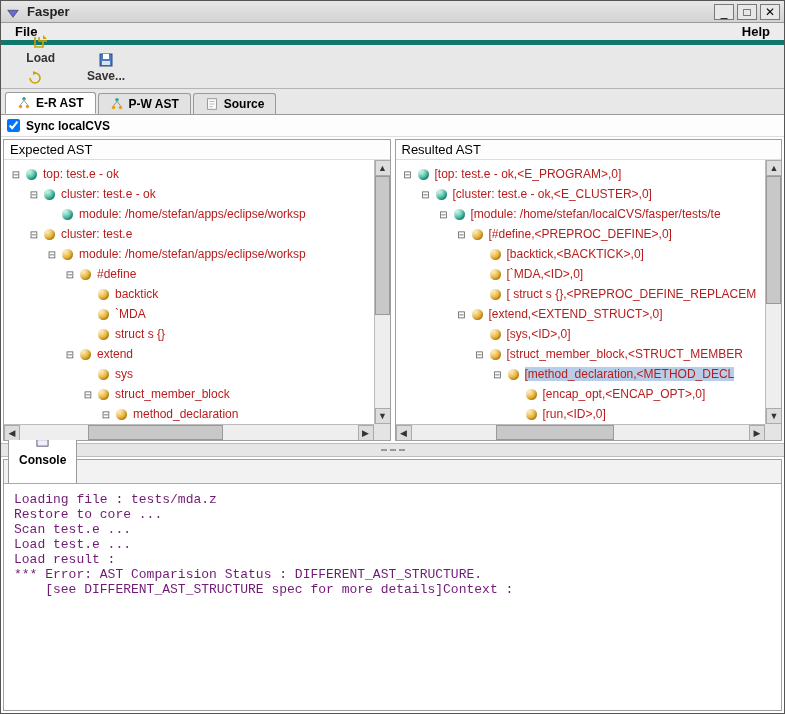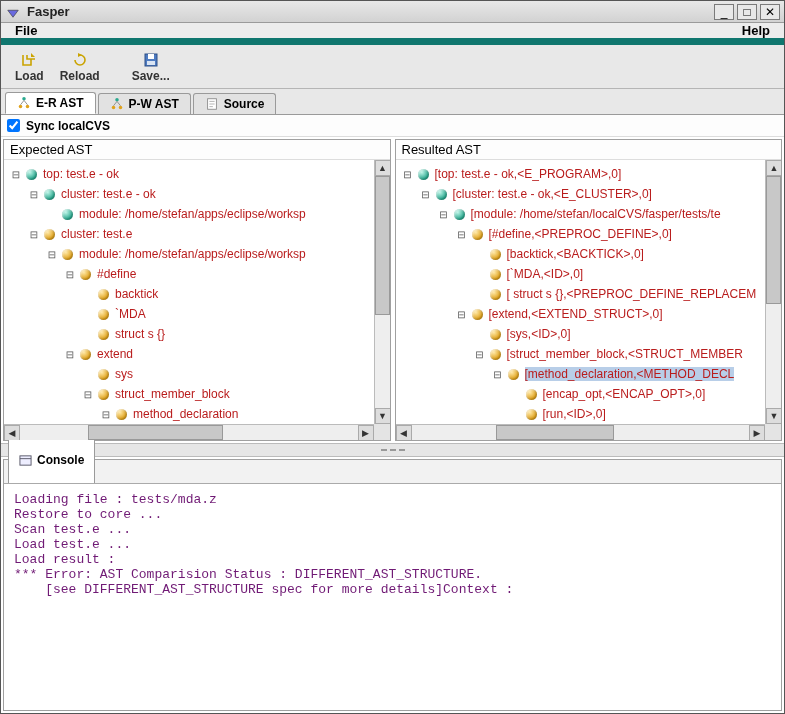--- a/index.html
+++ b/index.html
@@ -6,29 +6,29 @@
   html, body { width: 785px; height: 714px; font-family: "Lucida Sans", Arial, sans-serif; font-size: 12px; overflow: hidden; background: #fff; }
   .window { width: 785px; height: 714px; display: flex; flex-direction: column; border: 1px solid #555; }
   
   .titlebar { height: 22px; background: linear-gradient(#e8e8e8,#d2d2d2); display: flex; align-items: center; border-bottom: 1px solid #9a9a9a; }
   .titlebar .appicon { width: 20px; height: 20px; margin-left: 2px; display: flex; align-items: center; justify-content: center; }
   .titlebar .appicon svg { width: 14px; height: 14px; }
   .titlebar .title { flex: 1; font-weight: bold; font-size: 13px; padding-left: 4px; color: #222; }
   .titlebar .winbtns { display: flex; gap: 3px; margin-right: 4px; }
   .titlebar .winbtn { width: 20px; height: 16px; border: 1px solid #7a7a7a; background: #e8e8e8; display: flex; align-items: center; justify-content: center; font-size: 12px; line-height: 1; cursor: pointer; }
   
-  .menubar { height: 22px; background: #ececec; display: flex; align-items: center; border-bottom: 7px solid #0f766e; padding: 0 6px; }
+  .menubar { height: 22px; background: #ececec; display: flex; align-items: center; border-bottom: 5px solid #0f766e; padding: 0 6px; }
   .menubar .menu-left { flex: 1; display: flex; }
   .menubar .menuitem { padding: 2px 8px; font-size: 13px; font-weight: bold; cursor: pointer; }
   
   .toolbar { height: 44px; background: #e8e8e8; border-bottom: 1px solid #b5b5b5; display: flex; align-items: center; }
   .toolbtn { display: flex; flex-direction: column; align-items: center; justify-content: center; padding: 2px 8px; cursor: pointer; }
   .toolbtn .tbicon { height: 18px; display: flex; align-items: center; justify-content: center; }
   .toolbtn .tblabel { font-size: 12px; font-weight: bold; color: #333; }
-  .tool-group { display: flex; align-items: flex-end; }
+  .tool-group { display: flex; align-items: flex-end; flex-direction: column; }
   
   .tabrow { height: 26px; background: #e8e8e8; display: flex; align-items: flex-end; border-bottom: 1px solid #9a9a9a; padding-left: 4px; }
   .tab { display: flex; align-items: center; gap: 5px; padding: 3px 11px; border: 1px solid #9a9a9a; border-bottom: none; background: #e2e2e2; border-radius: 3px 3px 0 0; margin-right: 2px; cursor: pointer; font-weight: bold; font-size: 12px; position: relative; top: 0; }
   .tab.active { background: #fff; border-bottom: 1px solid #fff; }
   .tab svg { width: 14px; height: 14px; }
   
   .syncrow { height: 22px; display: flex; align-items: center; padding: 0 6px; background: #fdfdfd; font-weight: bold; border-bottom: 1px solid #ddd; }
   .syncrow input { margin-right: 6px; }
   
   .mainarea { flex: 1; display: flex; flex-direction: column; min-height: 0; }
@@ -55,21 +55,21 @@
   .sb-btn { width: 16px; height: 16px; background: #ddd; border: 1px solid #aaa; display: flex; align-items: center; justify-content: center; font-size: 9px; color: #333; }
   .sb-track { flex: 1; position: relative; background: #eee; }
   .sb-thumb { position: absolute; background: #c8c8c8; border: 1px solid #999; }
   
   .hsplit { height: 14px; background: #e6e6e6; border-top: 1px solid #bbb; border-bottom: 1px solid #bbb; display: flex; align-items: center; justify-content: center; cursor: row-resize; }
   .hsplit .dots { display: flex; gap: 3px; }
   .hsplit .dot { width: 6px; height: 2px; background: #999; }
   
   .console-area { flex: 1; display: flex; flex-direction: column; min-height: 0; border: 1px solid #a0a0a0; margin: 2px; }
   .console-tabrow { height: 24px; background: #f2f2f2; display: flex; align-items: flex-end; padding-left: 4px; border-bottom: 1px solid #aaa; }
-  .console-tab { display: flex; align-items: center; gap: 5px; padding: 16px 10px; border: 1px solid #9a9a9a; border-bottom: none; background: #fff; border-radius: 3px 3px 0 0; font-weight: bold; cursor: pointer; }
+  .console-tab { display: flex; align-items: center; gap: 5px; padding: 16px 10px; border: 1px solid #9a9a9a; border-bottom: none; background: #fff; border-radius: 3px 3px 0 0; font-weight: bold; cursor: pointer; flex-direction: column; }
   .console-tab svg { width: 13px; height: 13px; }
   .console-body { flex: 1; background: #fff; padding: 8px 10px; font-family: "Courier New", monospace; font-size: 13px; white-space: pre; overflow: auto; color: #701a75; }
 </style>
 </head>
 <body>
 
 <div class="window">
 
   <div class="titlebar">
     <div class="appicon">

